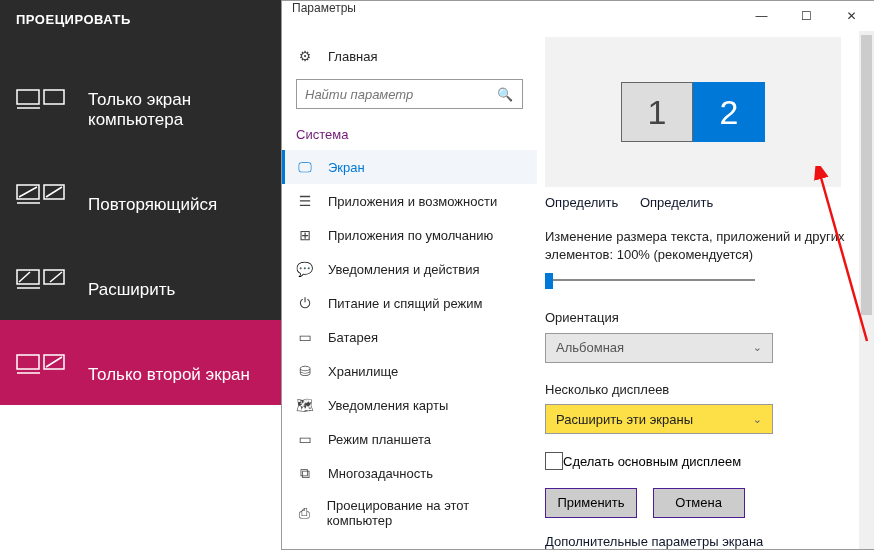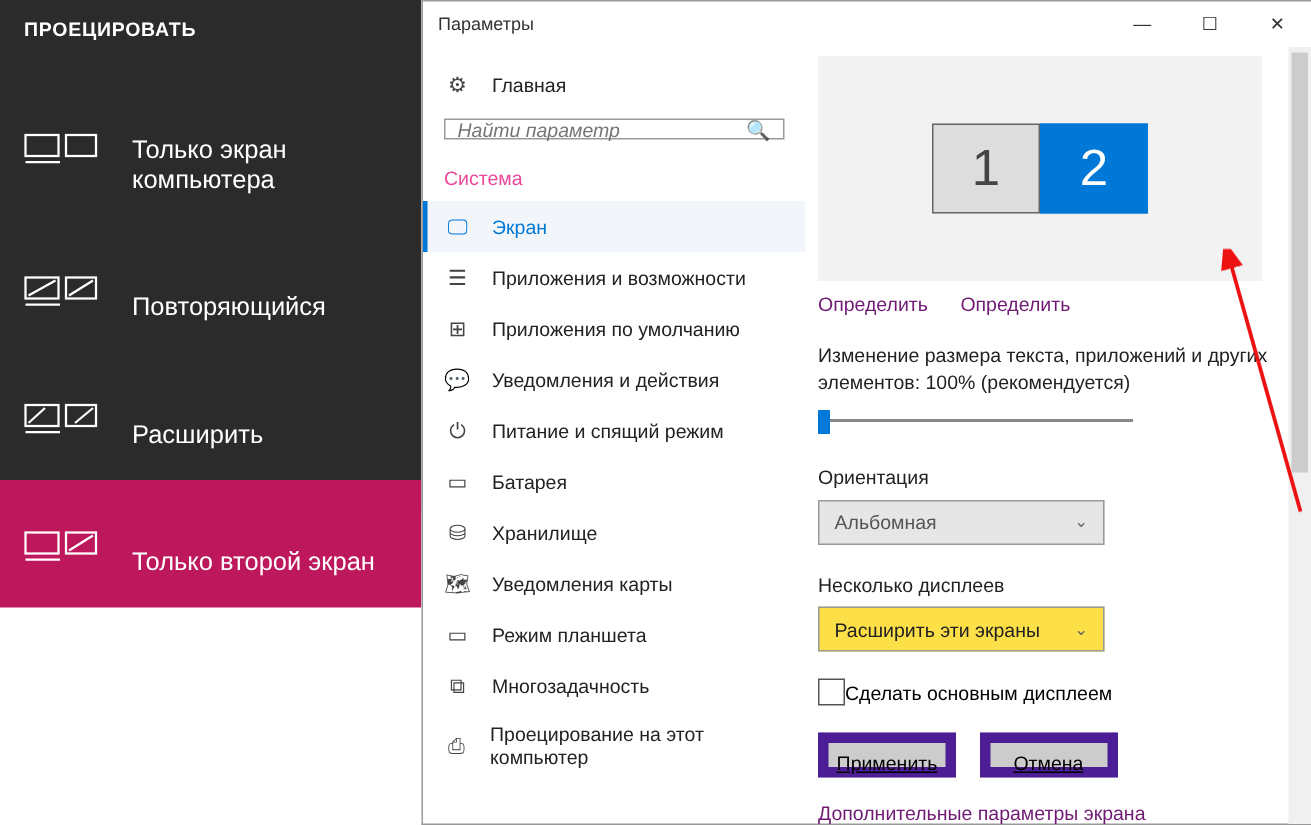--- a/index.html
+++ b/index.html
@@ -47,21 +47,21 @@
     right: 0; bottom: 0;
     background: #fff;
     border: 1px solid #999;
     border-right: none;
     display: flex;
     flex-direction: column;
   }
   .titlebar {
     height: 30px;
     display: flex;
-    align-items: center;
+    align-items: flex-start;
     padding-left: 10px;
     font-size: 12px;
     color: #333;
   }
   .titlebar-spacer { flex: 1; }
   .wc-btn {
     width: 45px; height: 30px;
     display: flex; align-items: center; justify-content: center;
     font-size: 12px; color: #333;
     cursor: pointer;
@@ -94,38 +94,38 @@
   }
   .nav-icon {
     width: 18px; height: 18px;
     display: inline-flex;
     align-items: center; justify-content: center;
     font-size: 14px; color: #444;
   }
   .nav-item.active .nav-icon { color: #0078d7; }
   .search-box {
     margin: 6px 14px 12px;
-    height: 14px;
+    height: 30px;
     border: 1px solid #999;
     display: flex;
     align-items: center;
     padding: 0 8px;
   }
   .search-box input {
     flex: 1;
     border: none;
     outline: none;
     font-size: 13px;
     font-style: italic;
     color: #666;
     background: transparent;
   }
   .sb-icon { font-size: 13px; color: #444; }
   .section-label {
-    font-size: 13px; color: #ec4899;
+    font-size: 13px; color: #701a75;
     padding: 6px 14px 8px;
   }
 
   .main {
     flex: 1;
     padding: 6px 14px 10px 8px;
     overflow-y: auto;
     position: relative;
   }
   .display-preview {
@@ -139,21 +139,21 @@
     width: 72px; height: 60px;
     border: 1px solid #666;
     display: flex; align-items: center; justify-content: center;
     font-size: 34px; font-weight: 300;
     cursor: pointer;
   }
   .mon1 { background: #ddd; color: #444; }
   .mon2 { background: #0078d7; color: #fff; border-color: #0078d7; }
   .link-row { margin-bottom: 18px; }
   .link {
-    color: #701a75;
+    color: #0f172a;
     font-size: 13px;
     margin-right: 18px;
     cursor: pointer;
   }
   .setting-label {
     font-size: 13px; color: #222;
     margin-bottom: 6px;
     line-height: 1.35;
   }
   .slider-wrap {
@@ -169,21 +169,21 @@
     position: absolute; top: 10px; left: 0;
     height: 2px; background: #0078d7;
     width: 6px;
   }
   .slider-thumb {
     position: absolute; top: 4px; left: 0;
     width: 8px; height: 16px;
     background: #0078d7;
   }
   .select {
-    width: 191px; height: 30px;
+    width: 228px; height: 30px;
     border: 1px solid #999;
     background: #e6e6e6;
     display: flex; align-items: center;
     padding: 0 10px;
     color: #555;
     font-size: 13px;
     margin-bottom: 18px;
     cursor: pointer;
     position: relative;
   }
@@ -201,25 +201,24 @@
     width: 18px; height: 18px;
     border: 1px solid #555;
   }
   .btn-row { margin-bottom: 16px; }
   .btn {
     display: inline-block;
     min-width: 92px; height: 30px;
     line-height: 28px;
     text-align: center;
     background: #ccc;
-    border: 7px solid #4c1d95;
+    border: 1px solid #4c1d95;
     font-size: 13px;
     margin-right: 12px;
     cursor: pointer;
-    text-decoration: underline;
   }
   .arrow {
     position: absolute;
     pointer-events: none;
   }
   .scrollbar {
     position: absolute;
     right: 0; top: 30px; bottom: 0;
     width: 15px;
     background: #f0f0f0;

